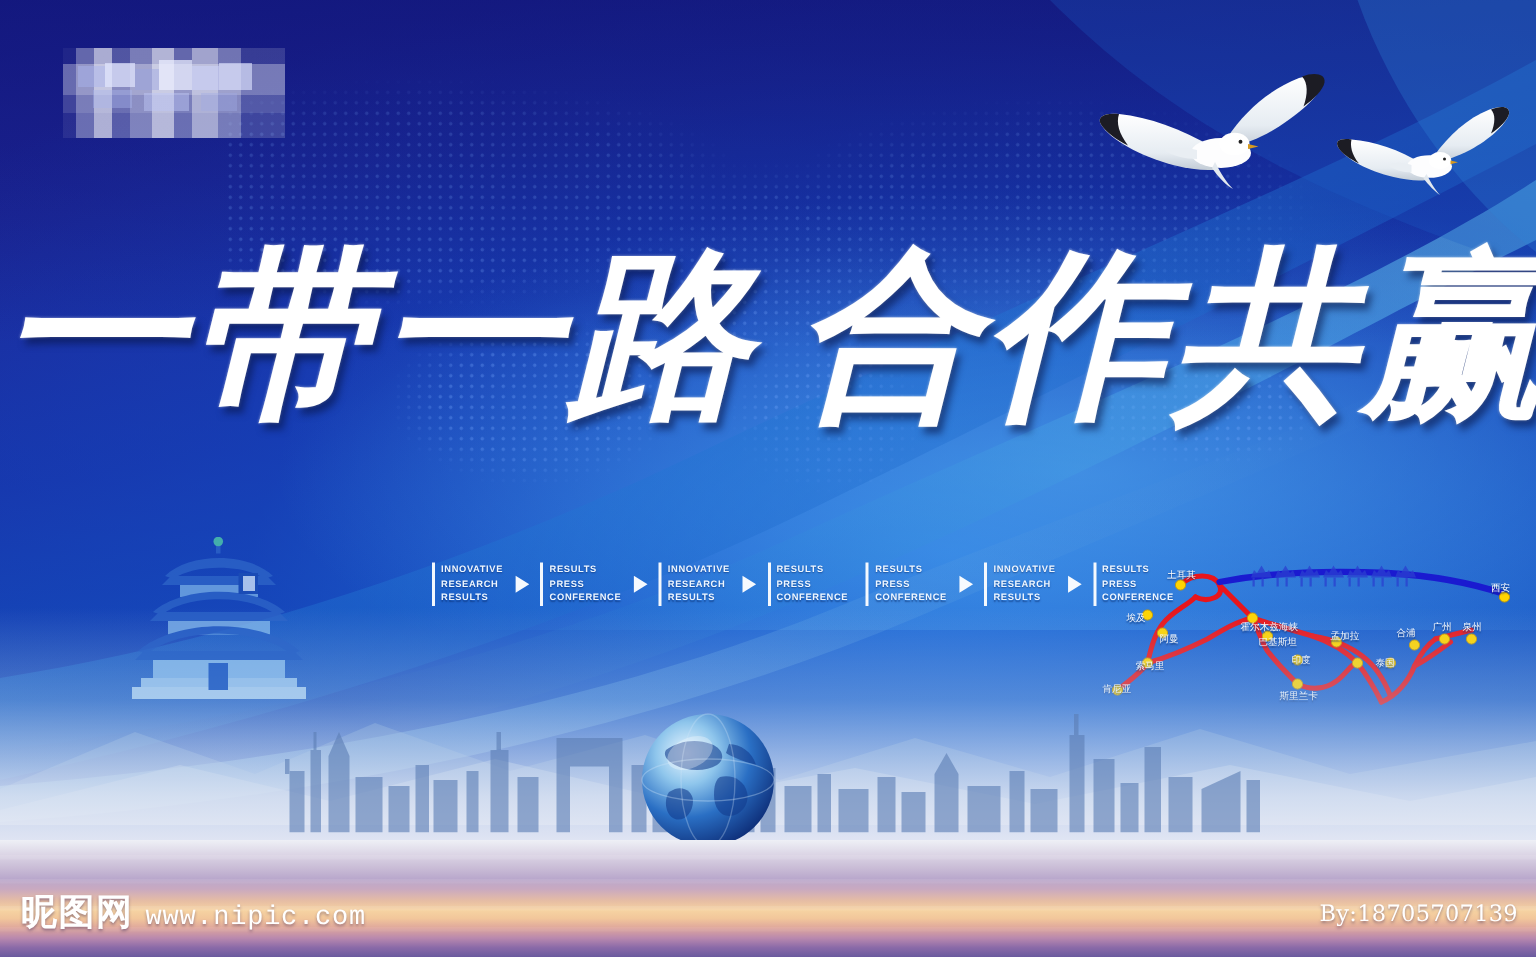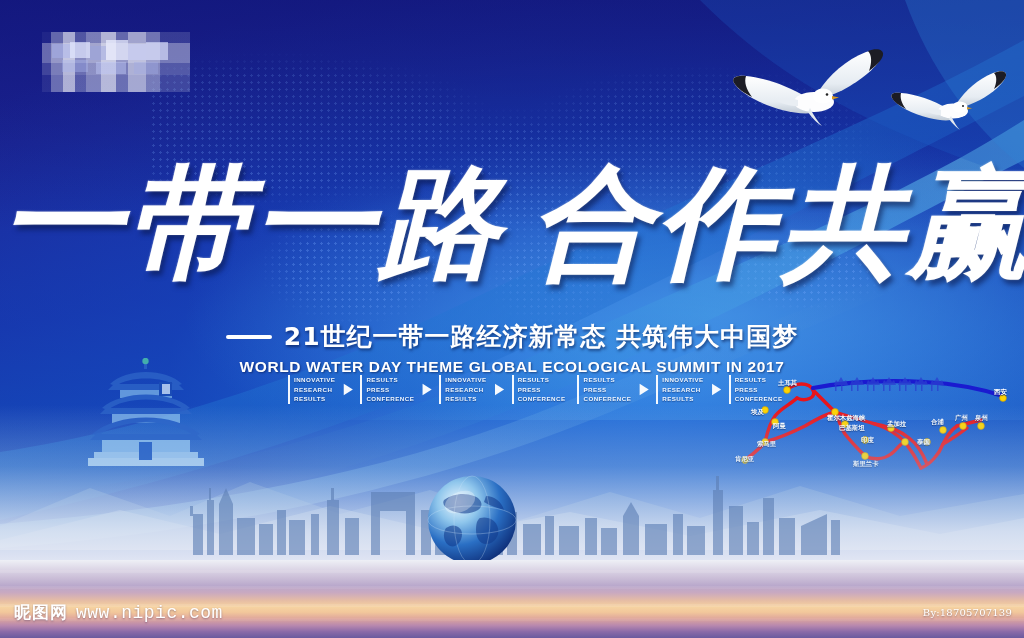--- a/index.html
+++ b/index.html
@@ -83,21 +83,21 @@
     border-left:2px solid rgba(255,255,255,.95);
     padding-left:4px;height:29px;}
   .chip b{font-size:6.2px;line-height:9.6px;font-weight:bold;color:#eef6ff;
     letter-spacing:.45px;white-space:nowrap;text-shadow:0 1px 1px rgba(0,30,90,.5);}
   .arrow{width:13px;height:13px;margin:0 6px;flex:none;
     background:#fff;clip-path:polygon(18% 6%,88% 50%,18% 94%);opacity:.96;}
 
   
   .map{position:absolute;left:735px;top:368px;width:289px;height:108px;}
   .map svg{display:block;}
-  .mlabel{position:absolute;color:#ffffff;font-size:6.4px;font-weight:bold;
+  .mlabel{position:absolute;color:#ffffff;font-size:6.4px;font-weight:normal;
     white-space:nowrap;text-shadow:0 1px 1px rgba(0,40,110,.85);
     font-family:"DejaVu Sans","Liberation Sans",sans-serif;}
   .camels{position:absolute;left:95px;top:0px;width:125px;height:26px;}
 
   
   .haze{position:absolute;left:0;right:0;top:405px;height:175px;
     background:linear-gradient(180deg, rgba(150,190,230,0) 0%, rgba(178,206,234,.35) 35%, rgba(226,232,244,.85) 72%, rgba(246,243,248,.98) 100%);}
   .mountains{position:absolute;left:0;right:0;top:430px;height:120px;}
   .temple{position:absolute;left:80px;top:358px;width:132px;height:108px;}
   .skyline{position:absolute;left:185px;top:470px;width:655px;height:85px;}
@@ -105,26 +105,26 @@
 
   
   .footer{position:absolute;left:0;right:0;bottom:0;height:78px;
     background:linear-gradient(180deg,
       #eef0f6 0%, #dcd6e6 12%, #c9bcd6 24%, #b9a8cc 33%,
       #c9a9c0 42%, #e6bda4 52%, #f6d3a2 60%, #f2c79b 67%,
       #dfa79c 75%, #b888ae 84%, #8a6aa8 92%, #6a5a9e 100%);}
   .footer .streak{position:absolute;left:0;right:0;height:3px;background:rgba(255,255,255,.35);}
 
   .wm-left{position:absolute;left:14px;bottom:14px;display:flex;align-items:baseline;gap:8px;}
-  .wm-cn{font-family:Liberation Sans, sans-serif;font-size:17px;color:#fff;font-weight:bold;
+  .wm-cn{font-family:Liberation Sans, sans-serif;font-size:24px;color:#fff;font-weight:bold;
     text-shadow:0 1px 2px rgba(60,40,90,.45);letter-spacing:1px;}
   .wm-url{font-family:Liberation Mono, monospace;font-size:18px;color:#fff;
     text-shadow:0 1px 2px rgba(60,40,90,.45);letter-spacing:.5px;}
   .wm-right{position:absolute;right:12px;bottom:20px;display:flex;gap:28px;
-    font-family:"DejaVu Serif","Liberation Serif",serif;font-size:10px;color:#fff;
+    font-family:"DejaVu Serif","Liberation Serif",serif;font-size:15px;color:#fff;
     text-shadow:0 1px 2px rgba(60,40,90,.5);letter-spacing:.2px;}
 </style>
 </head>
 <body>
 
 <div class="stage">
 
   <div class="sky"></div>
   <div class="sky-glow"></div>
   <div class="dotmap"></div>
@@ -200,27 +200,20 @@
     <ellipse cx="70" cy="37" rx="7.5" ry="5.6" fill="#ffffff"></ellipse>
     <circle cx="73" cy="36" r="1" fill="#222"></circle>
     <path d="M77,37 l5,1.2 -5,1.3 z" fill="#d79a1f"></path>
     <path d="M61,46 C64,52 67,57 70,60 C67,58 62,53 59,49 Z" fill="#e3e9ef"></path>
   </svg>
 
   <div class="headline">
     <span>一带一路</span><span class="gap"></span><span>合作共赢</span>
   </div>
 
-  <div class="sub-wrap">
-    <div class="sub-cn">
-      <span class="dash"></span>
-      <span>21世纪一带一路经济新常态 共筑伟大中国梦</span>
-    </div>
-    <div class="sub-en">WORLD WATER DAY THEME GLOBAL ECOLOGICAL SUMMIT IN 2017</div>
-  </div>
 
   <div class="chips">
     <div class="chip">
       <b>INNOVATIVE</b>
       <b>RESEARCH</b>
       <b>RESULTS</b>
     </div>
     <span class="arrow"></span>
     <div class="chip">
       <b>RESULTS</b>

